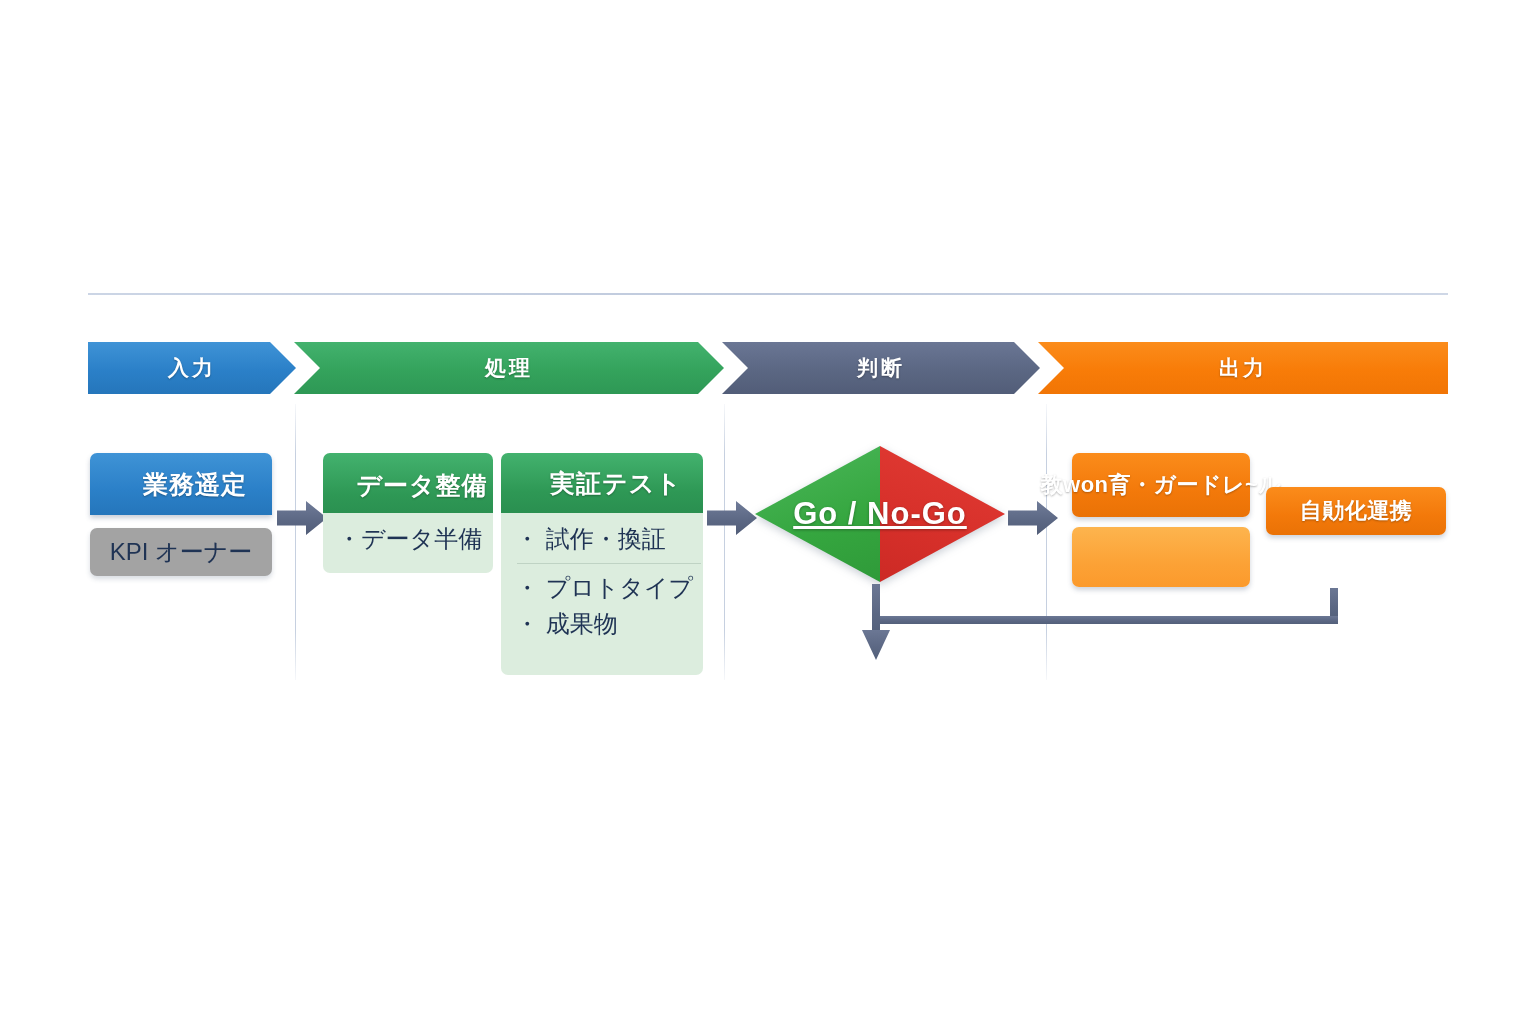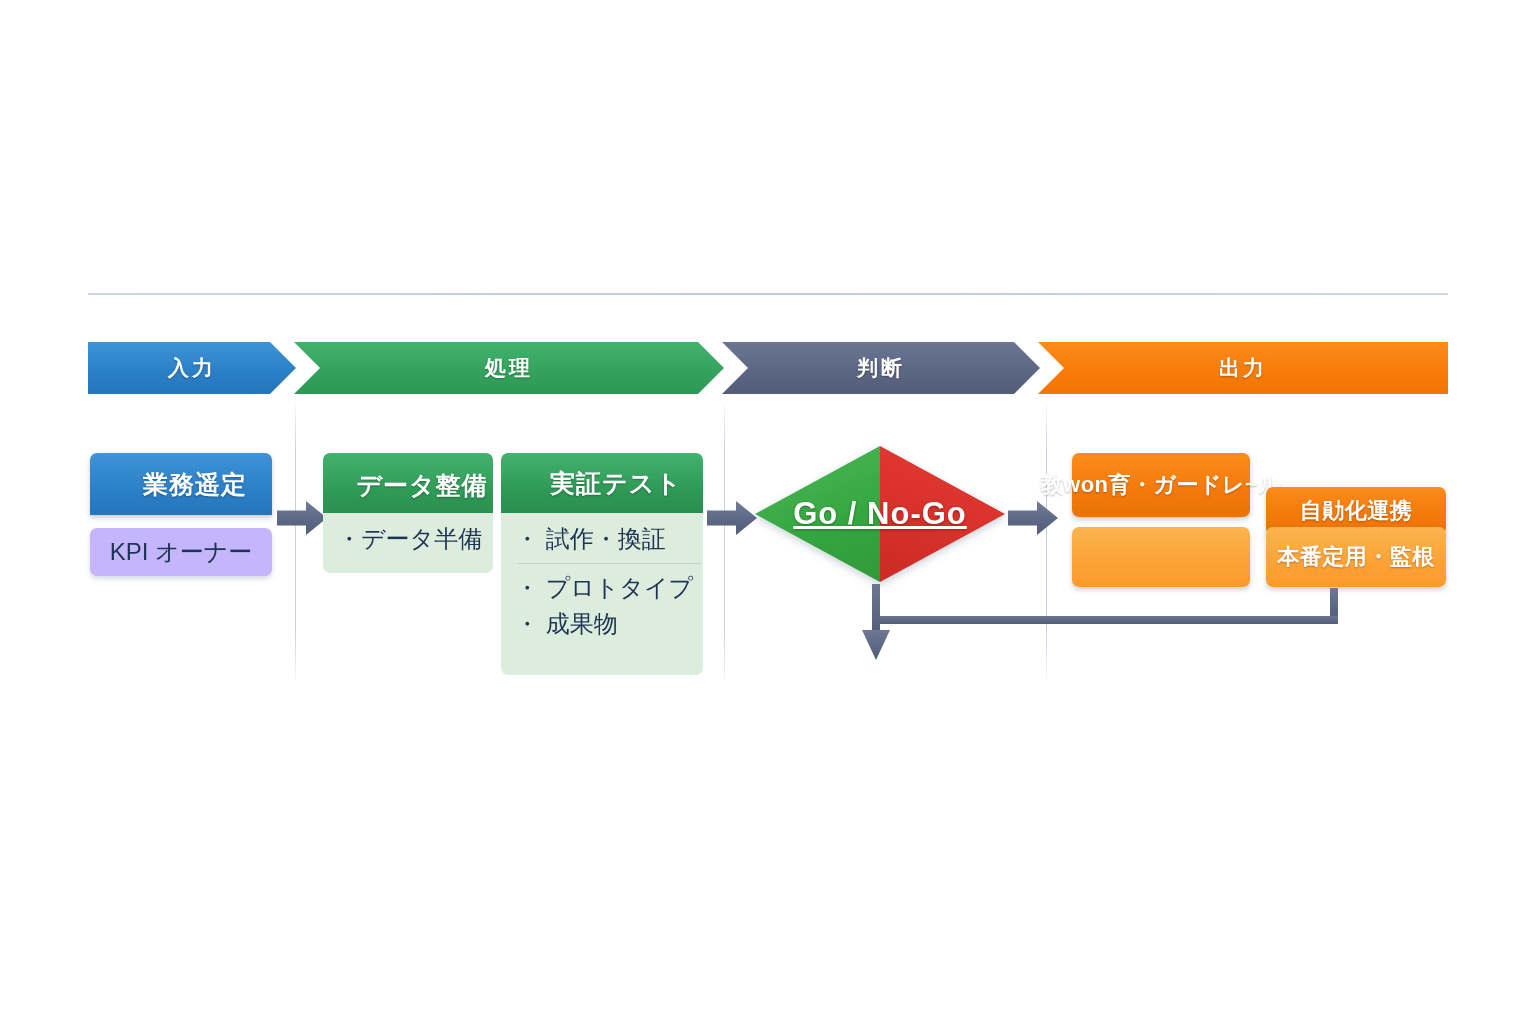--- a/index.html
+++ b/index.html
@@ -142,21 +142,21 @@
   
   .blue-head {
     left: 90px; top: 453px; width: 182px; height: 62px;
     background: linear-gradient(180deg,#3f93d6 0%, #2b80c8 60%, #2576bb 100%);
     box-shadow: 0 3px 5px rgba(60,80,110,0.28);
   }
   .blue-sub {
     position: absolute;
     left: 90px; top: 528px; width: 182px; height: 48px;
     border-radius: 7px;
-    background: #c4b5fd;
+    background: #a3a3a3;
     display: flex; align-items: center; justify-content: center;
     font-size: 24px; color: #1f3354;
     box-shadow: 0 3px 5px rgba(60,80,110,0.20);
     box-sizing: border-box;
   }
 
   
   .g1-head {
     left: 323px; top: 453px; width: 170px; height: 64px;
     background: linear-gradient(180deg,#43b26e 0%, #2e9855 65%, #2a8f50 100%);
@@ -303,20 +303,19 @@
     <div class="half left-half"></div>
     <div class="half right-half"></div>
     <div class="dlabel">Go / No-Go</div>
   </div>
 
   <div class="block-arrow a3"></div>
 
   <div class="o-card o-dark o1">教won育・ガードレ~ル</div>
   <div class="o-card o-dark o2">自勛化運携</div>
   <div class="o-card o-light o3"></div>
-  <div class="o-card o-light o4">本番定用・監根</div>
 
   <div class="fb-line fb-right-v"></div>
   <div class="fb-line fb-h"></div>
   <div class="fb-line fb-left-v"></div>
   <div class="fb-arrow"></div>
 
 </div>
 
 </body></html>

